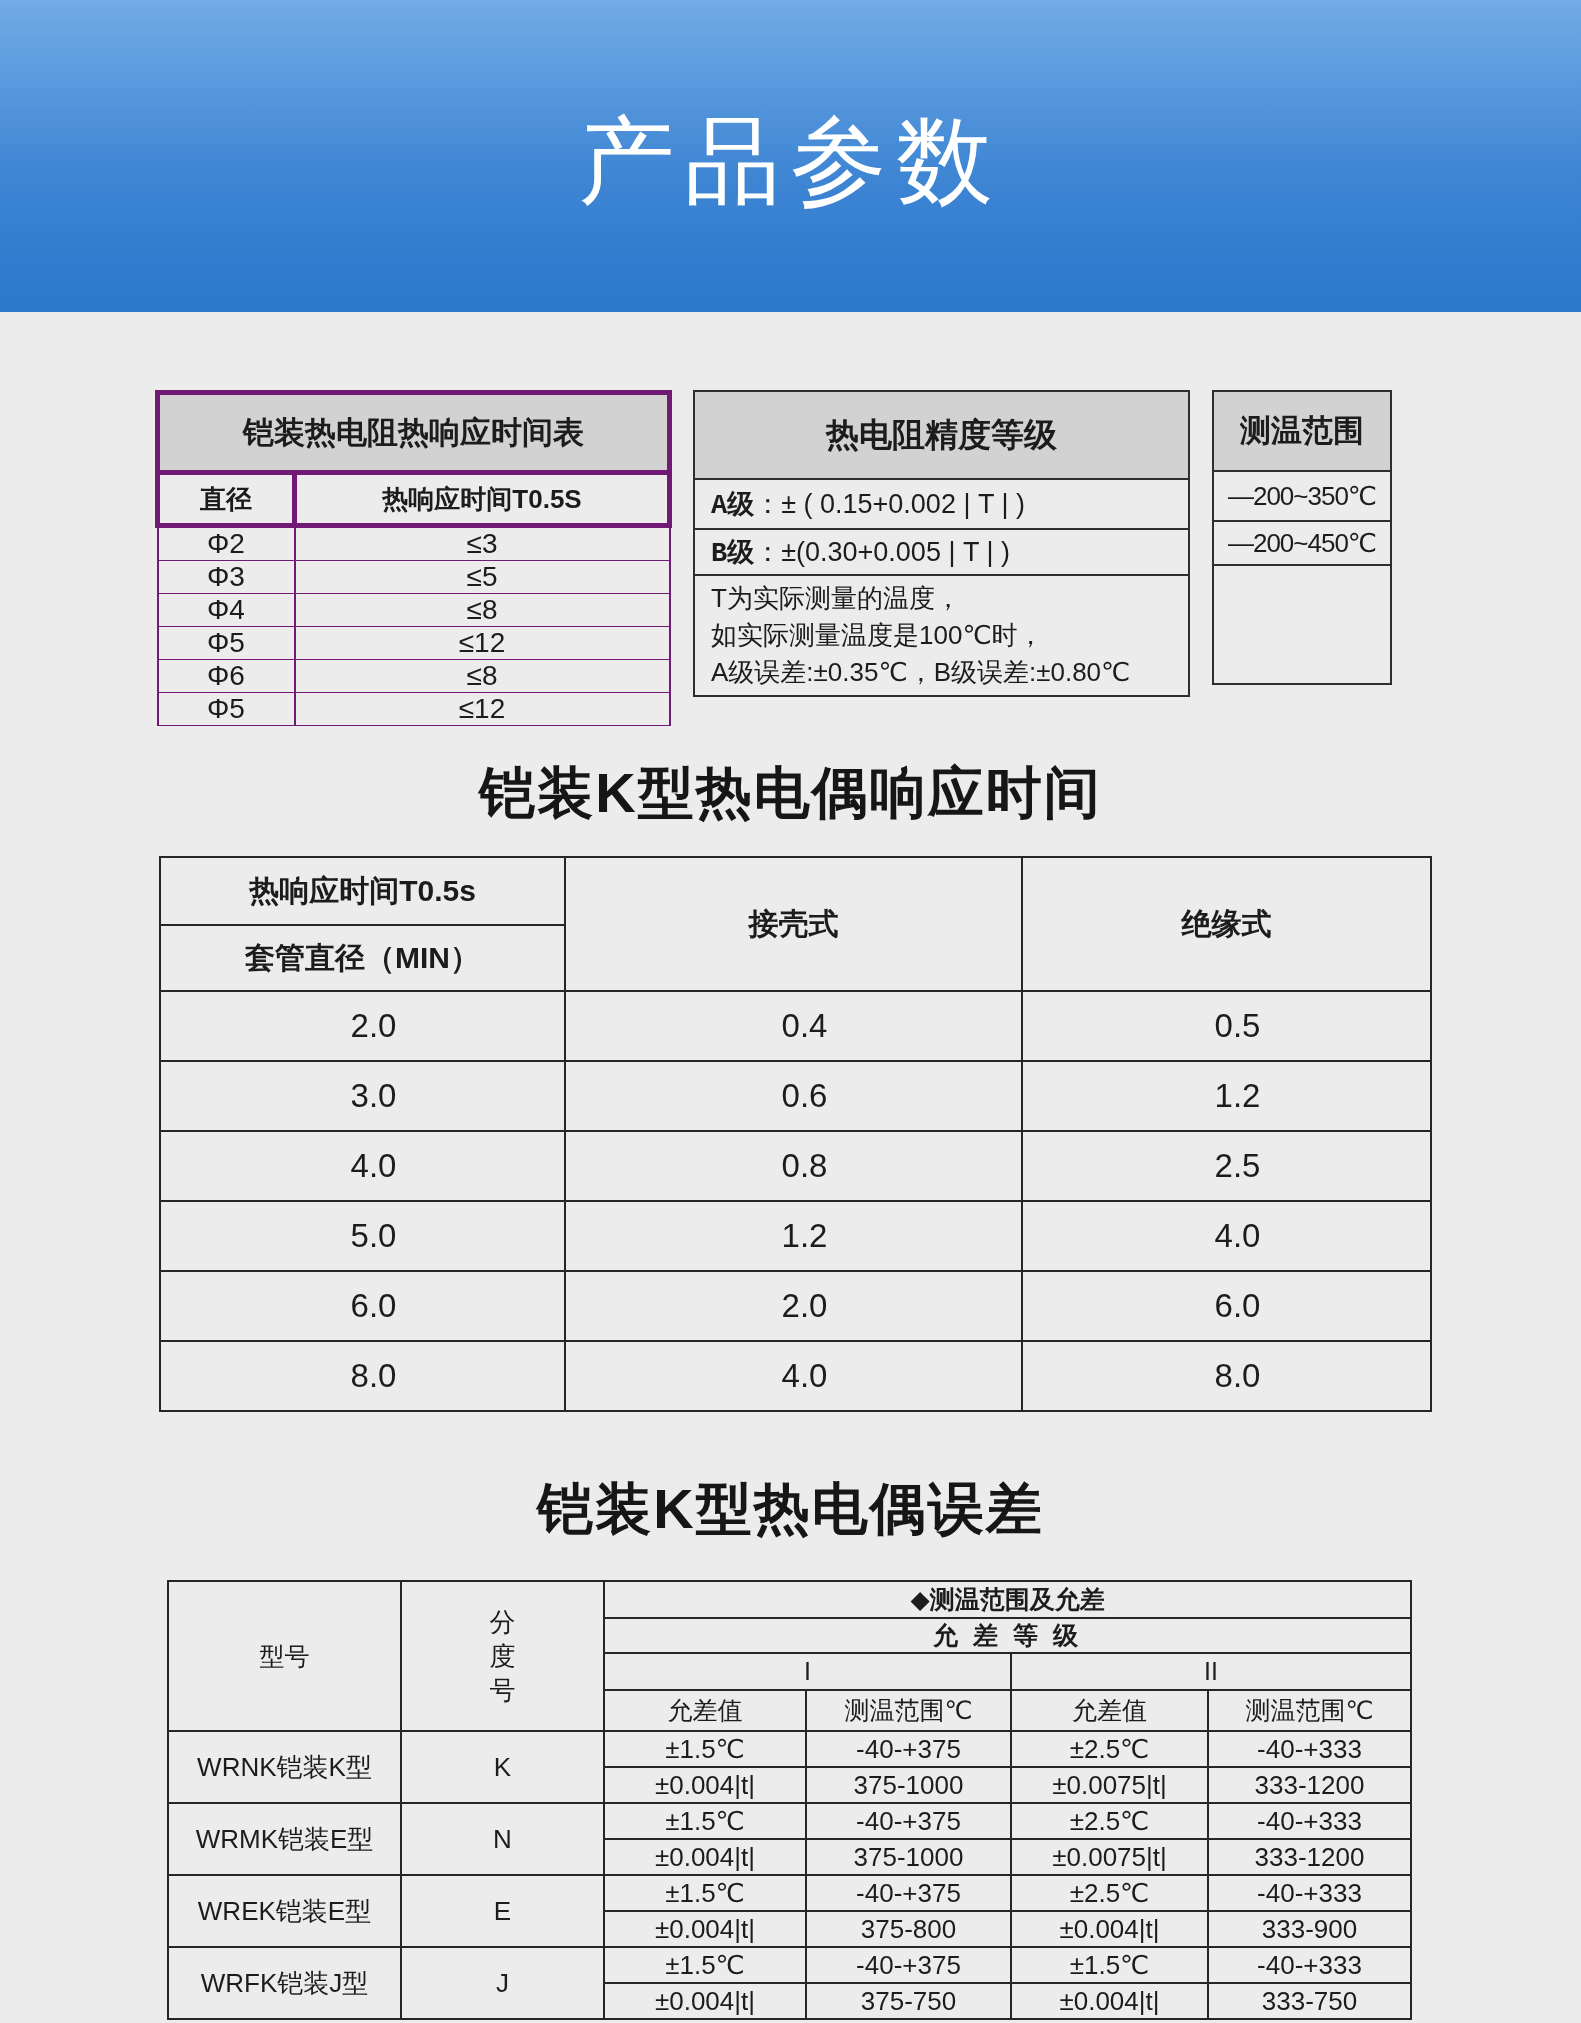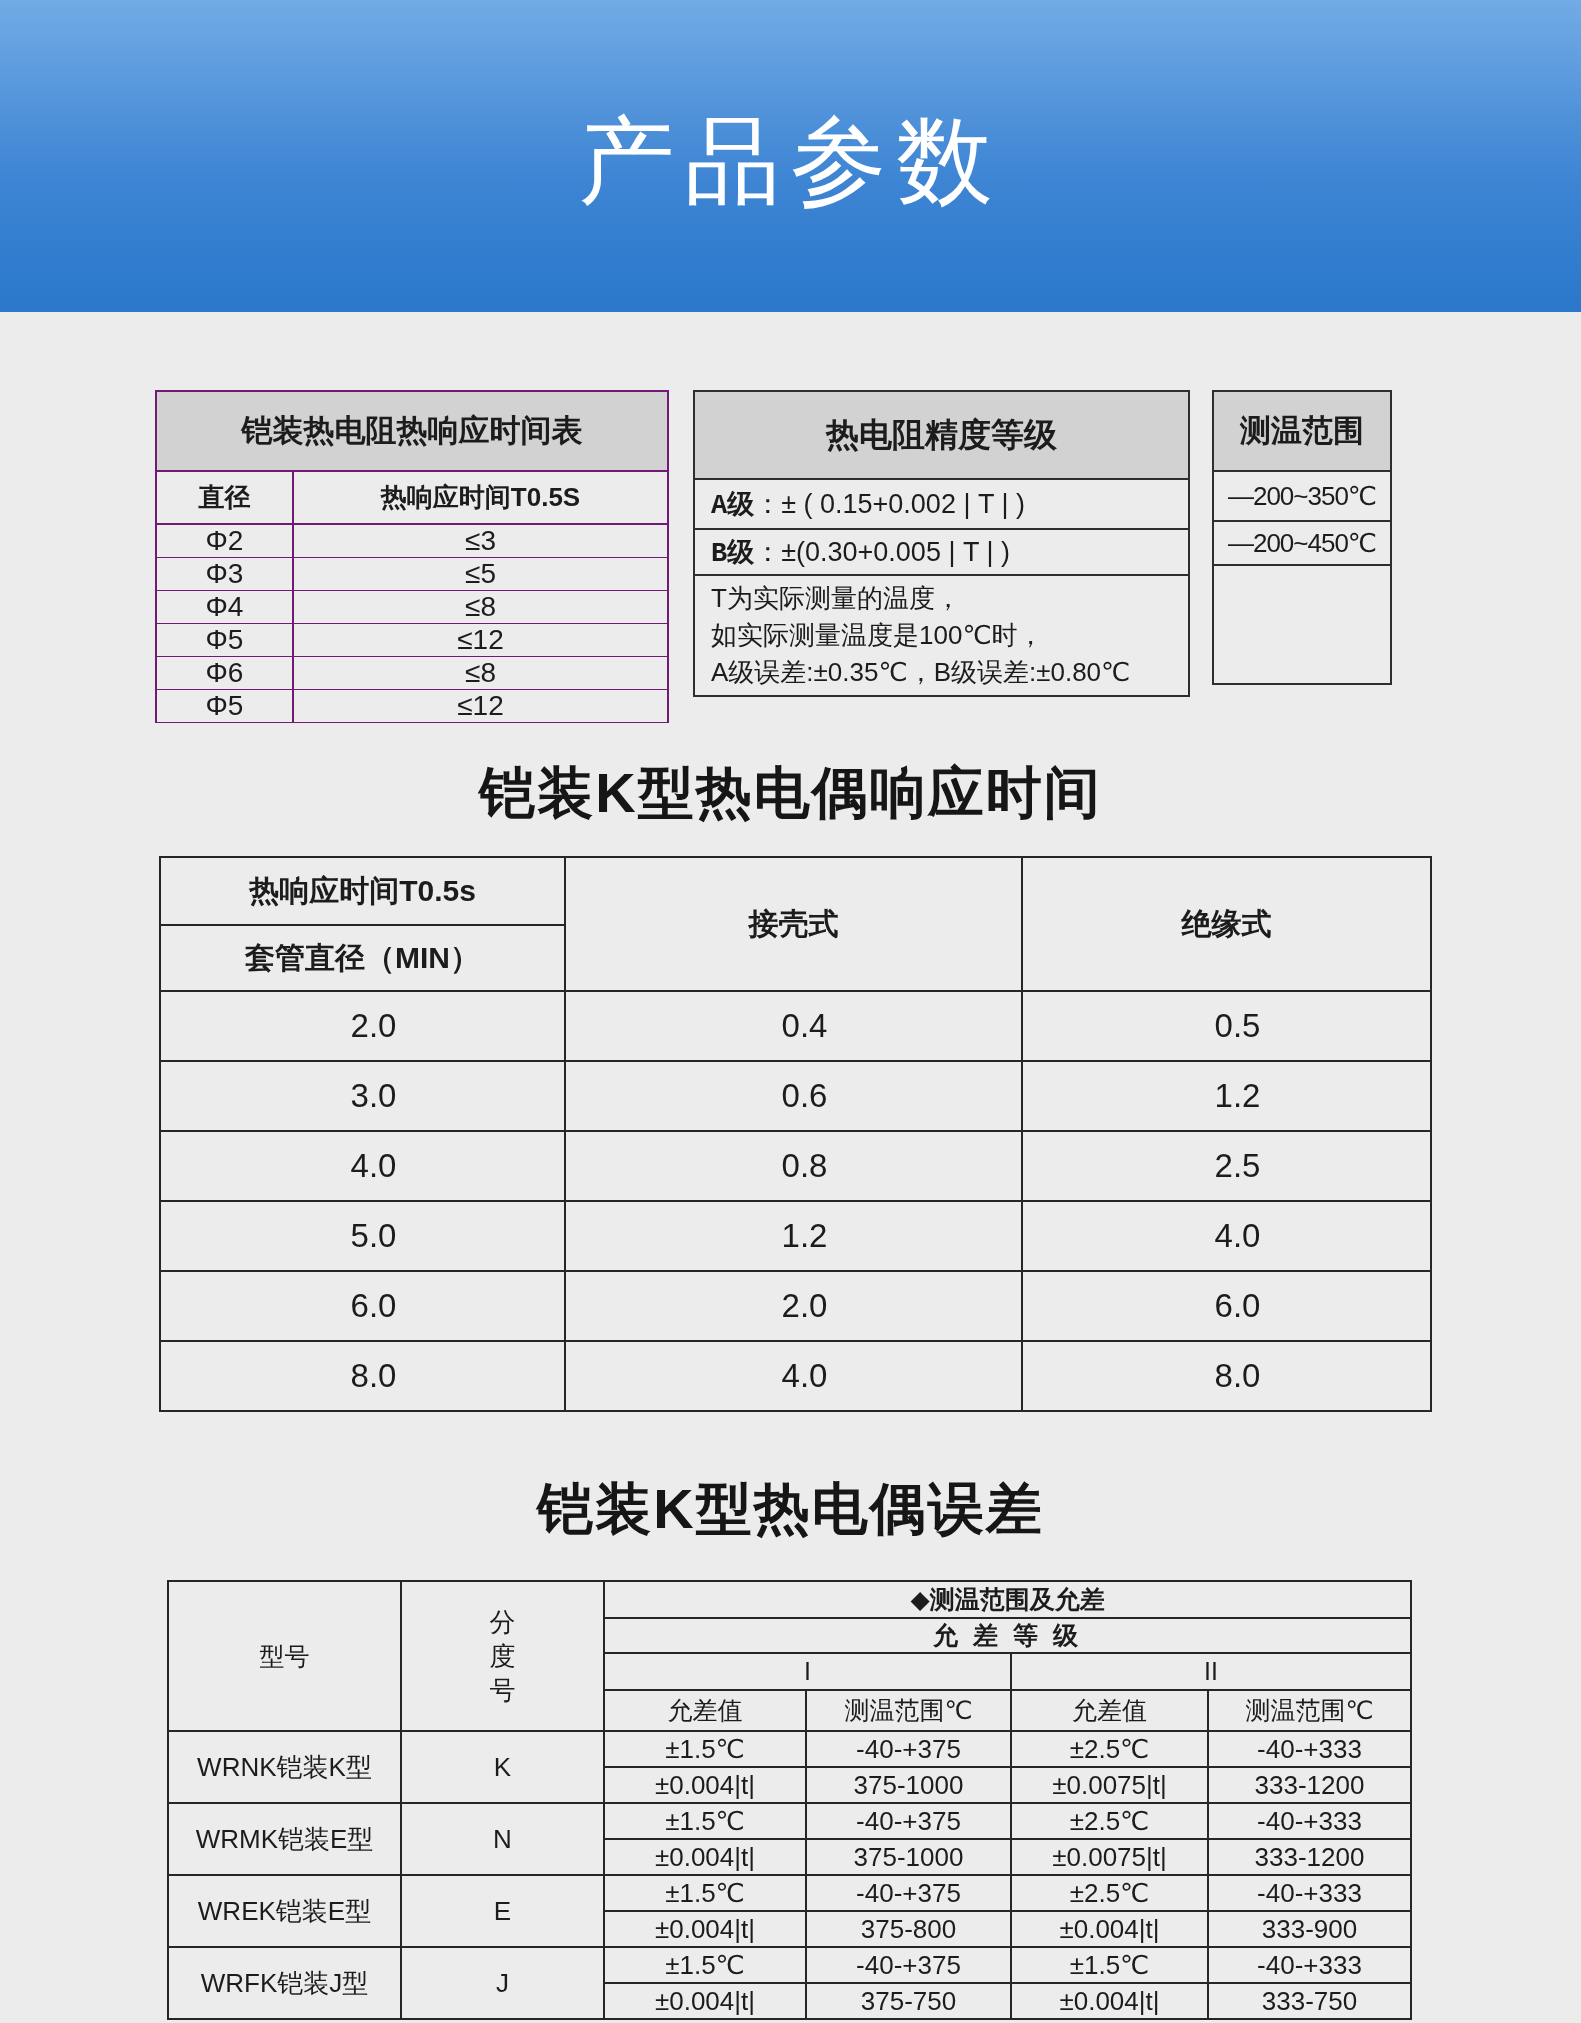--- a/index.html
+++ b/index.html
@@ -19,21 +19,21 @@
     text-align:center; color:#ffffff; font-size:96px; font-weight:500;
     letter-spacing:10px;
   }
   
   table { border-collapse:collapse; table-layout:fixed; }
   td,th { vertical-align:middle; text-align:center; font-weight:normal; overflow:hidden; }
   .band { background:#d2d2d2; font-weight:bold; }
 
   
   .lt { position:absolute; left:155px; top:390px; width:512px; }
-  .lt td,.lt th { border:2px solid #701a75; }
+  .lt td,.lt th { border:5px solid #701a75; }
   .lt .cap { height:80px; font-size:31px; }
   .lt .sub th { height:53px; font-size:26px; font-weight:bold; }
   .lt .dr td { height:26px; font-size:28px; border-width:1px 2px; }
 
   .mt { position:absolute; left:693px; top:390px; width:497px; }
   .mt td,.mt th { border:2px solid #2e2e2e; }
   .mt .cap { height:88px; font-size:33px; }
   .mt td { text-align:left; padding-left:16px; font-size:27px; }
   .mt .ra { height:50px; }
   .mt .rb { height:46px; }

